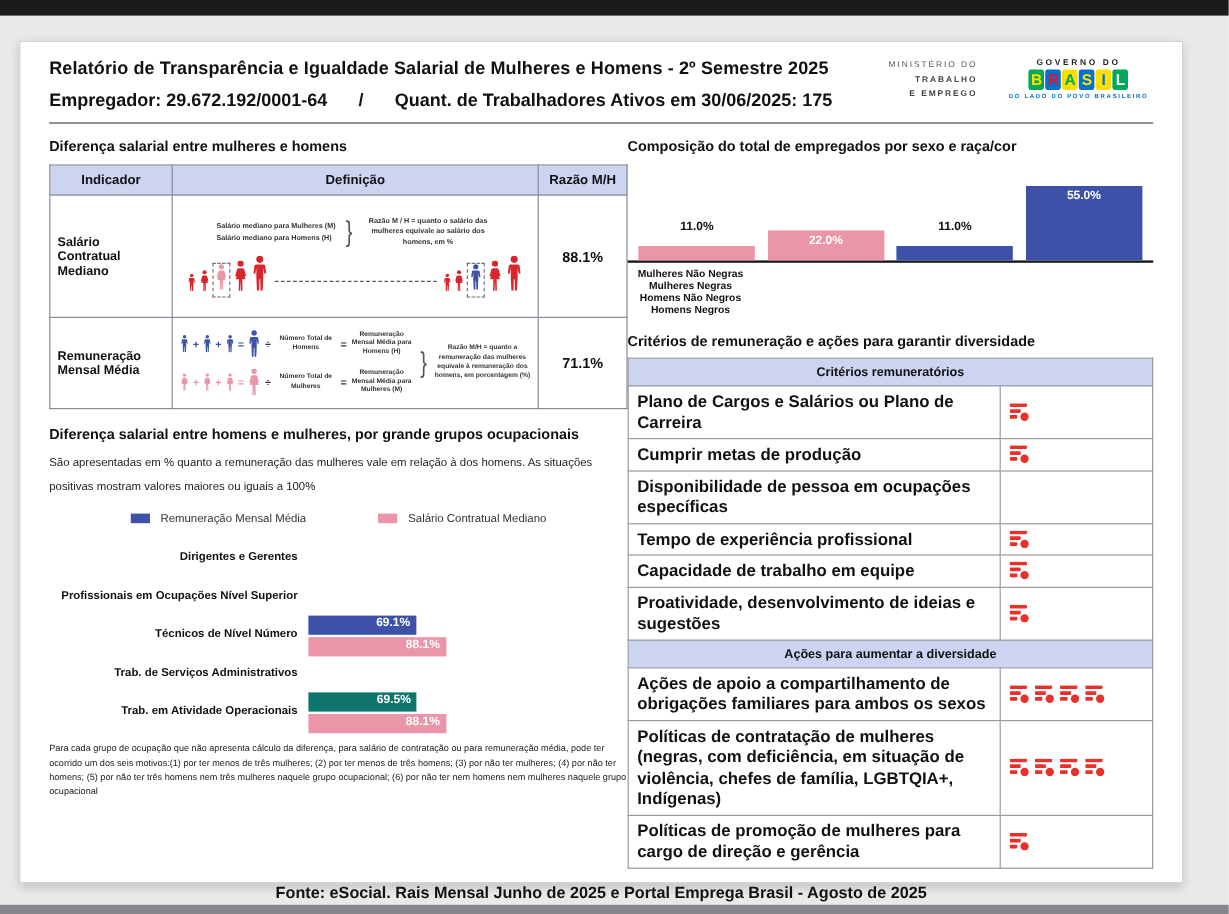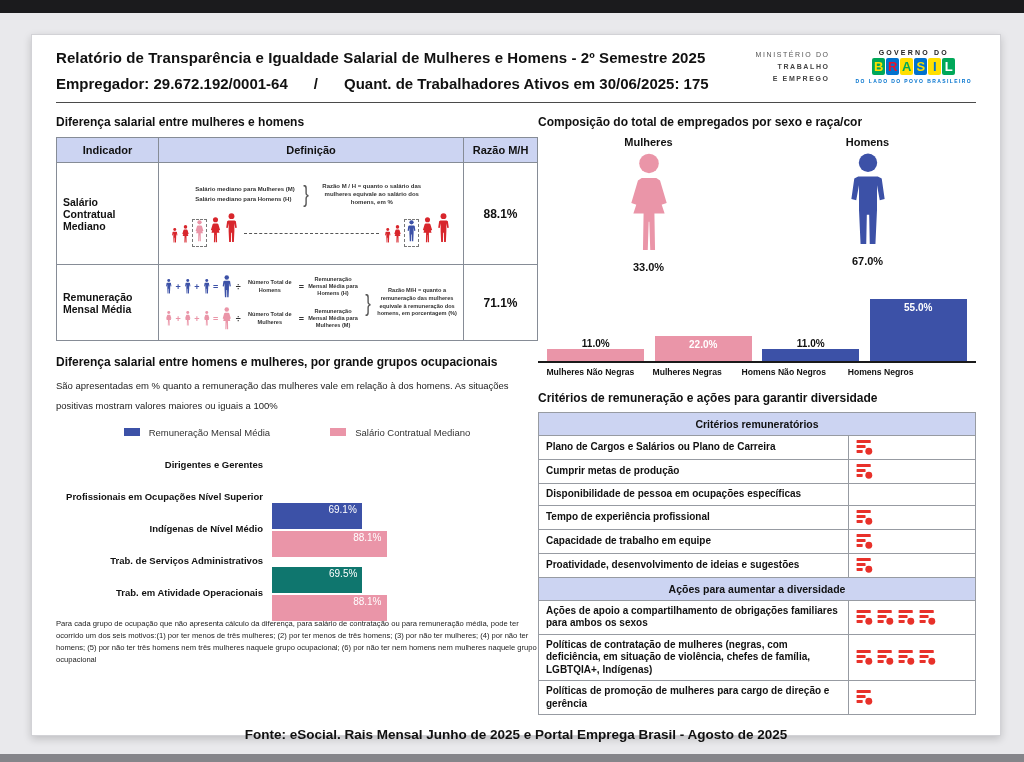--- a/index.html
+++ b/index.html
@@ -7,21 +7,21 @@
   body {
     position: relative;
     background: #e9e9ec;
     font-family: "Liberation Sans", "DejaVu Sans", sans-serif;
     color: #111;
   }
   .top-strip { position:absolute; top:0; left:0; width:100%; height:13px; background:#1b1b1d; }
   .bottom-strip { position:absolute; bottom:0; left:0; width:100%; height:8px; background:#85858a; }
 
   .page {
-    position:absolute; left:31px; top:34px; width:970px; height:702px;
+    position:absolute; left:16px; top:34px; width:970px; height:702px;
     background:#fff; border:1px solid #d2d2d6; box-shadow: 0 3px 8px rgba(0,0,0,.18);
     padding: 14px 24px 10px 24px;
   }
 
   
   .hdr { display:flex; justify-content:space-between; align-items:flex-start;
          border-bottom:1px solid #4a4a4a; padding-bottom:10px; }
   .hdr-title { font-size:15px; font-weight:bold; letter-spacing:.1px; }
   .hdr-sub   { font-size:15px; font-weight:bold; margin-top:9px; }
   .hdr-sep   { margin:0 26px; }
@@ -70,42 +70,42 @@
 
   
   .figures { display:flex; justify-content:space-around; margin:4px 0 6px; }
   .figure { display:flex; flex-direction:column; align-items:center; }
   .fig-label { font-size:11px; font-weight:bold; margin-bottom:5px; }
   .fig-value { font-size:11px; font-weight:bold; margin-top:8px; }
   .comp-plot { height:76px; display:flex; align-items:flex-end; justify-content:space-around;
                border-bottom:2.5px solid #1a1a1a; padding:0 4px; margin-top:14px; }
   .comp-slot { width:22.5%; display:flex; flex-direction:column; justify-content:flex-end; align-items:center; }
   .comp-bar { width:100%; }
-  .vl-above { font-size:10px; font-weight:bold; color:#111; margin-bottom:0; }
+  .vl-above { font-size:10px; font-weight:bold; color:#111; margin-bottom:10px; }
   .vl-inside { font-size:10px; font-weight:bold; color:#fff; text-align:center; padding-top:3px; }
-  .comp-cats { display:flex; justify-content:flex-start; padding:0 4px; margin-top:4px; }
+  .comp-cats { display:flex; justify-content:flex-start; padding:0 4px; margin-top:4px;flex-direction:column; }
   .comp-cat { width:22.5%; font-size:8.6px; font-weight:bold; text-align:center; }
 
   
   .note { font-size:9.5px; line-height:2.15; margin:2px 0 2px; color:#222; }
   .legend { display:flex; align-items:center; justify-content:center; gap:9px; margin:10px 0 12px; font-size:9.5px; color:#333; }
   .legend .gap { width:42px; }
   .sw { display:inline-block; width:16px; height:8px; }
   .occ-row { height:32px; display:flex; align-items:center; }
   .occ-label { width:216px; text-align:right; font-size:9.5px; font-weight:bold; padding-right:9px; line-height:1.15; }
   .occ-bars { display:flex; flex-direction:column; gap:2px; }
-  .occ-bar { height:26px; line-height:13px; font-size:10px; font-weight:normal; color:#fff;
+  .occ-bar { height:16px; line-height:13px; font-size:10px; font-weight:bold; color:#fff;
              text-align:right; padding-right:5px; }
   .occ-bar.empty { visibility:hidden; width:0; }
   .footnote { font-size:7.6px; color:#222; line-height:1.6; margin-top:8px; }
 
   
   .crit-table { width:100%; border-collapse:collapse; margin-top:2px;border-radius:10px; }
   .crit-table td { border:1px solid #979ba2; padding:4px 7px; vertical-align:middle; }
-  .crit-label { font-size:10px; font-weight:bold; line-height:1.25;margin-left:16px; }
+  .crit-label { font-size:14px; font-weight:bold; line-height:1.25;margin-left:16px; }
   .crit-icons { width:29%; }
   .crit-icons .wrap { display:flex; gap:3px; align-items:center; }
   .crit-sec td { background:var(--lavender); font-size:10.5px; font-weight:bold; text-align:center; padding:5px; }
 
   footer.src { text-align:center; font-size:13.5px; font-weight:bold; margin-top:12px; }
 </style>
 </head>
 <body>
 
 <svg width="0" height="0" style="position:absolute" aria-hidden="true">
@@ -304,21 +304,21 @@
             </div>
           </div>
           <div class="occ-row">
             <div class="occ-label">Profissionais em Ocupações Nível Superior</div>
             <div class="occ-bars">
               <div class="occ-bar empty"></div>
               <div class="occ-bar empty"></div>
             </div>
           </div>
           <div class="occ-row">
-            <div class="occ-label">Indígenas de Nível Médio</div>
+            <div class="occ-label">Técnicos de Nível Número</div>
             <div class="occ-bars">
               <div class="occ-bar" style="width: 89.83px; background: rgb(60, 81, 167);">69.1%</div>
               <div class="occ-bar" style="width: 114.53px; background: rgb(234, 149, 168);">88.1%</div>
             </div>
           </div>
           <div class="occ-row">
             <div class="occ-label">Trab. de Serviços Administrativos</div>
             <div class="occ-bars">
               <div class="occ-bar empty"></div>
               <div class="occ-bar empty"></div>
@@ -330,36 +330,20 @@
               <div class="occ-bar" style="width: 90.35px; background: #0f766e;">69.5%</div>
               <div class="occ-bar" style="width: 114.53px; background: rgb(234, 149, 168);">88.1%</div>
             </div>
           </div>
         </div>
       <p class="footnote">Para cada grupo de ocupação que não apresenta cálculo da diferença, para salário de contratação ou para remuneração média, pode ter ocorrido um dos seis motivos:(1) por ter menos de três mulheres; (2) por ter menos de três homens; (3) por não ter mulheres; (4) por não ter homens; (5) por não ter três homens nem três mulheres naquele grupo ocupacional; (6) por não ter nem homens nem mulheres naquele grupo ocupacional</p>
     </section>
 
     <section class="col">
       <h2 class="sec">Composição do total de empregados por sexo e raça/cor</h2>
-      <div class="figures">
-        <div class="figure">
-          <div class="fig-label">Mulheres</div>
-          <svg width="52" height="100" viewBox="0 0 24 48">
-              <use href="#sym-person-f" fill="#ea95a8"></use>
-            </svg>
-          <div class="fig-value">33.0%</div>
-        </div>
-        <div class="figure">
-          <div class="fig-label">Homens</div>
-          <svg width="48" height="94" viewBox="0 0 24 48">
-              <use href="#sym-person-m" fill="#3c51a7"></use>
-            </svg>
-          <div class="fig-value">67.0%</div>
-        </div>
-      </div>
       <div class="comp-chart">
         <div class="comp-plot">
             <div class="comp-slot">
               <div class="vl-above">11.0%</div>
               <div class="comp-bar" style="height: 12.32px; background: rgb(234, 149, 168);"></div>
             </div>
             <div class="comp-slot">
               <div class="comp-bar" style="height: 24.64px; background: rgb(234, 149, 168);">
                 <div class="vl-inside">22.0%</div>
               </div>

